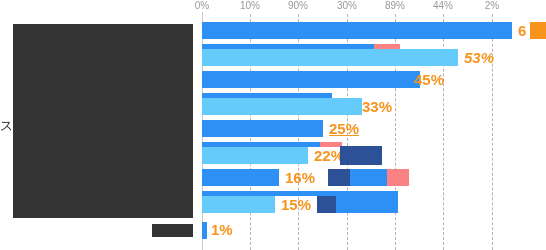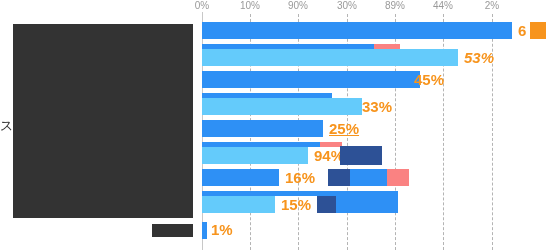--- a/index.html
+++ b/index.html
@@ -143,21 +143,21 @@
     <div class="bar light" style="left:0px; top:98px; width:160px;"></div>
     <div class="bar-label" style="left:160px; top:98px;">33%</div>
 
     <div class="bar dark" style="left:0px; top:120px; width:121px;"></div>
     <div class="bar-label" style="left:127px; top:120px;text-decoration:underline;">25%</div>
 
     <div class="thin-strip" style="left:0px; top:142px; width:118px;"></div>
     <div class="seg pink" style="left:118px; top:142px; width:22px; height:5px;"></div>
 
     <div class="bar light" style="left:0px; top:147px; width:106px;"></div>
-    <div class="bar-label" style="left:112px; top:147px;">94%</div>
+    <div class="bar-label" style="left:112px; top:147px;">22%</div>
     <div class="redact-navy" style="left:138px; top:146px; width:42px; height:19px;"></div>
 
     <div class="bar dark" style="left:0px; top:169px; width:77px;"></div>
     <div class="bar-label" style="left:83px; top:169px;">16%</div>
     <div class="redact-navy" style="left:126px; top:169px; width:22px; height:17px;"></div>
     <div class="seg blue" style="left:148px; top:169px; width:37px; height:17px;"></div>
     <div class="seg pink" style="left:185px; top:169px; width:22px; height:17px;"></div>
 
     <div class="thin-strip" style="left:0px; top:191px; width:196px;"></div>
 

